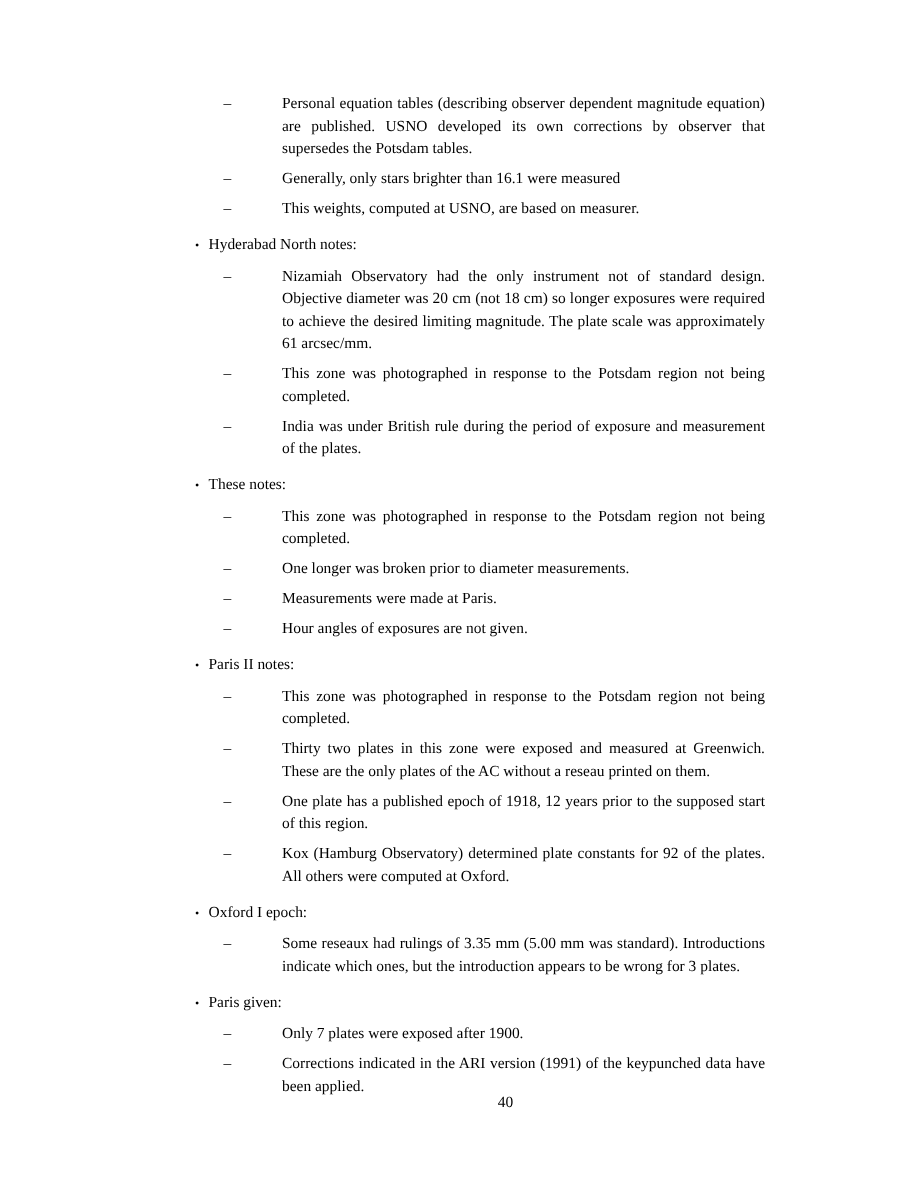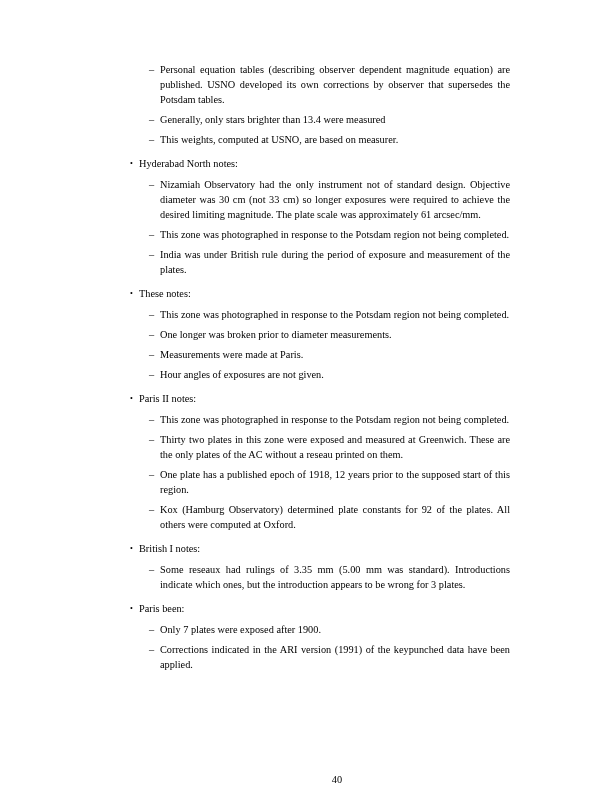--- a/index.html
+++ b/index.html
@@ -48,54 +48,54 @@
   .bullet-item + .dash-item {
     margin-top: 6px;
   }
   .dash {
     flex: none;
     width: 11px;
   }
   .d-text {
     flex: 1;
     text-align: justify;
+    margin-left: 28px;
   }
   .footer {
     position: absolute;
     top: 728px;
     left: 130px;
     width: 414px;
     text-align: center;
-    margin-top: 44px;
   }
 </style>
 </head>
 <body>
 
 <div class="page">
   <div class="content" id="content">
       <div class="dash-item">
         <span class="dash">–</span>
         <span class="d-text">Personal equation tables (describing observer dependent magnitude equation) are published. USNO developed its own corrections by observer that supersedes the Potsdam tables.</span>
       </div>
       <div class="dash-item">
         <span class="dash">–</span>
-        <span class="d-text">Generally, only stars brighter than 13.4 were measured</span>
+        <span class="d-text">Generally, only stars brighter than 16.1 were measured</span>
       </div>
       <div class="dash-item">
         <span class="dash">–</span>
         <span class="d-text">This weights, computed at USNO, are based on measurer.</span>
       </div>
       <div class="bullet-item">
         <span class="bullet">•</span>
         <span class="b-text">Hyderabad North notes:</span>
       </div>
       <div class="dash-item">
         <span class="dash">–</span>
-        <span class="d-text">Nizamiah Observatory had the only instrument not of standard design. Objective diameter was 30 cm (not 33 cm) so longer exposures were required to achieve the desired limiting magnitude. The plate scale was approximately 61 arcsec/mm.</span>
+        <span class="d-text">Nizamiah Observatory had the only instrument not of standard design. Objective diameter was 20 cm (not 18 cm) so longer exposures were required to achieve the desired limiting magnitude. The plate scale was approximately 61 arcsec/mm.</span>
       </div>
       <div class="dash-item">
         <span class="dash">–</span>
         <span class="d-text">This zone was photographed in response to the Potsdam region not being completed.</span>
       </div>
       <div class="dash-item">
         <span class="dash">–</span>
         <span class="d-text">India was under British rule during the period of exposure and measurement of the plates.</span>
       </div>
       <div class="bullet-item">
@@ -133,29 +133,29 @@
       <div class="dash-item">
         <span class="dash">–</span>
         <span class="d-text">One plate has a published epoch of 1918, 12 years prior to the supposed start of this region.</span>
       </div>
       <div class="dash-item">
         <span class="dash">–</span>
         <span class="d-text">Kox (Hamburg Observatory) determined plate constants for 92 of the plates. All others were computed at Oxford.</span>
       </div>
       <div class="bullet-item">
         <span class="bullet">•</span>
-        <span class="b-text">British I notes:</span>
+        <span class="b-text">Oxford I epoch:</span>
       </div>
       <div class="dash-item">
         <span class="dash">–</span>
         <span class="d-text">Some reseaux had rulings of 3.35 mm (5.00 mm was standard). Introductions indicate which ones, but the introduction appears to be wrong for 3 plates.</span>
       </div>
       <div class="bullet-item">
         <span class="bullet">•</span>
-        <span class="b-text">Paris been:</span>
+        <span class="b-text">Paris given:</span>
       </div>
       <div class="dash-item">
         <span class="dash">–</span>
         <span class="d-text">Only 7 plates were exposed after 1900.</span>
       </div>
       <div class="dash-item">
         <span class="dash">–</span>
         <span class="d-text">Corrections indicated in the ARI version (1991) of the keypunched data have been applied.</span>
       </div>
     </div>

